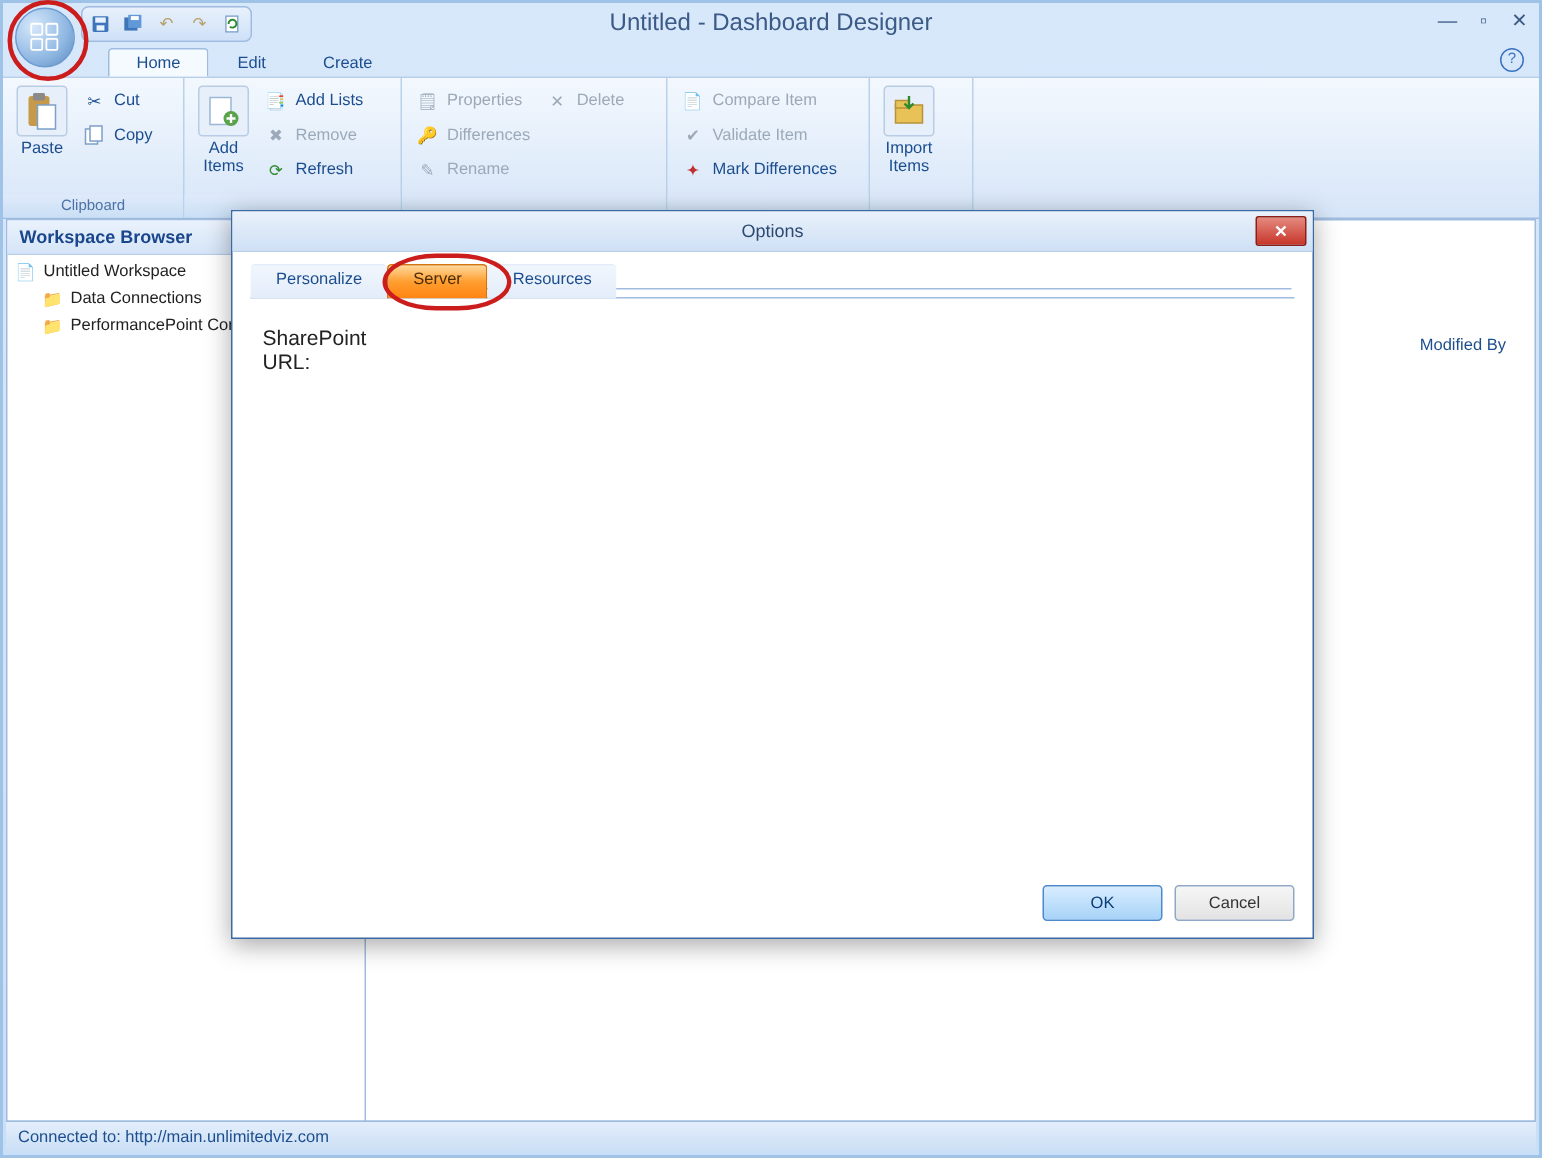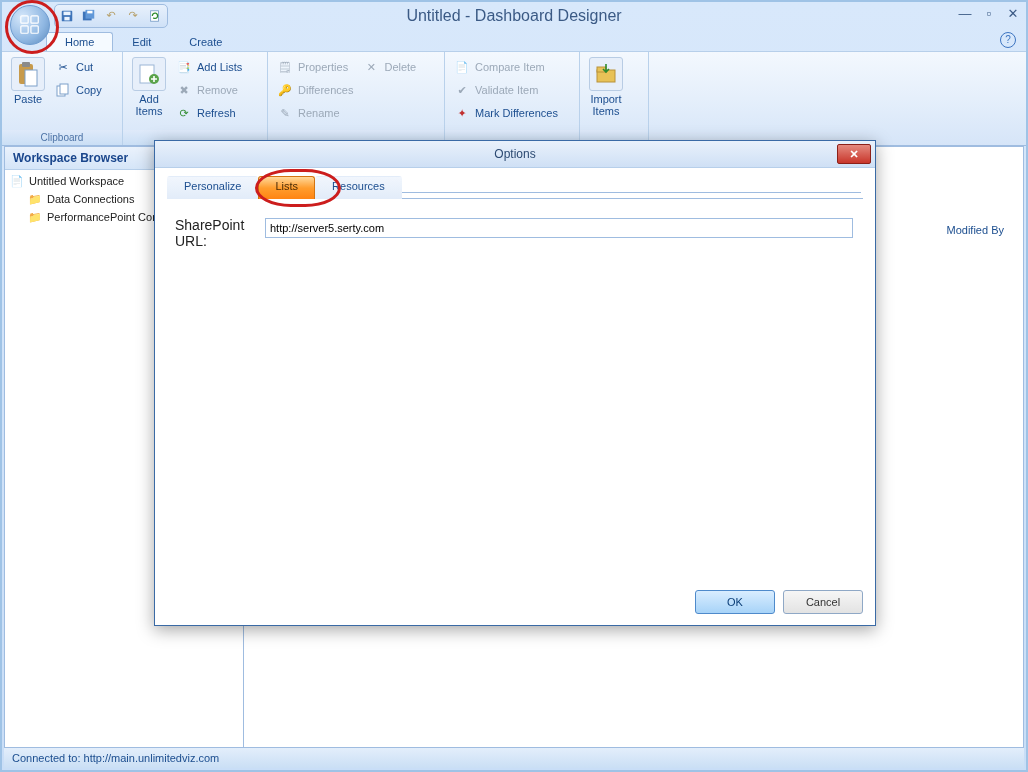--- a/index.html
+++ b/index.html
@@ -12,21 +12,21 @@
 .win-title{position:absolute;left:0;right:0;text-align:center;font-size:16px;color:#3b5a85;pointer-events:none;}
 .win-ctrls{position:absolute;right:6px;top:4px;display:flex;gap:10px;color:#3b5a85;font-size:13px;}
 .win-ctrls div{cursor:default;width:14px;text-align:center;}
 
 
 .office-btn{position:absolute;left:8px;top:3px;width:38px;height:38px;border-radius:50%;background:radial-gradient(circle at 30% 30%,#d6e8fb,#8fb7e2 60%,#5a89bd);border:1px solid #6d9bd0;display:flex;align-items:center;justify-content:center;z-index:5;}
 .office-btn svg{width:22px;height:22px;}
 .red-circle{position:absolute;border:3px solid #cc1d1d;border-radius:50%;pointer-events:none;z-index:6;}
 
 
-.tab-row{height:22px;display:flex;align-items:flex-end;padding-left:44px;position:relative;}
+.tab-row{height:22px;display:flex;align-items:flex-end;padding-left:70px;position:relative;}
 .tab{padding:3px 18px;color:#1c4e8f;font-size:11px;border:1px solid transparent;border-bottom:none;border-radius:3px 3px 0 0;}
 .tab.active{background:#f5faff;border-color:#9fbce0;}
 .help-icon{position:absolute;right:10px;top:3px;color:#3c74c1;width:14px;height:14px;border-radius:50%;border:1px solid #3c74c1;font-size:10px;text-align:center;line-height:13px;}
 
 
 .ribbon{height:93px;background:linear-gradient(#f3f8fe,#e5effb 50%,#d6e5f8);border-top:1px solid #b7cfea;border-bottom:1px solid #9fbce0;display:flex;}
 .group{border-right:1px solid #b9d1eb;display:flex;flex-direction:column;justify-content:space-between;padding:3px 6px 0;}
 .group-body{display:flex;gap:4px;flex:1;}
 .group-label{text-align:center;font-size:10px;color:#4d73a6;padding:2px 0;background:linear-gradient(#dfeafa,#cadff5);margin:0 -6px;}
 .big-btn{display:flex;flex-direction:column;align-items:center;justify-content:flex-start;width:40px;padding-top:2px;gap:2px;color:#1c4e8f;font-size:11px;}
@@ -283,28 +283,27 @@
   </div>
 
   <div class="dialog">
     <div class="dlg-title">
       <span>Options</span>
       <div class="dlg-close">✕</div>
     </div>
     <div class="dlg-body">
       <div class="dlg-tabs" style="position:relative">
         <div class="dlg-tab">Personalize</div>
-        <div class="dlg-tab active">Lists</div>
+        <div class="dlg-tab active">Server</div>
         <div class="dlg-tab">Resources</div>
         <div class="red-oval" style="left:88px;top:-7px;width:80px;height:32px;"></div>
       </div>
       <div class="fieldset-line"></div>
       <div class="form-row">
         <label>SharePoint URL:</label>
-        <input type="text" value="http://server5.serty.com" style="">
       </div>
       <div class="dlg-buttons">
         <div class="btn primary">OK</div>
         <div class="btn secondary">Cancel</div>
       </div>
     </div>
   </div>
 
 </div>
 

